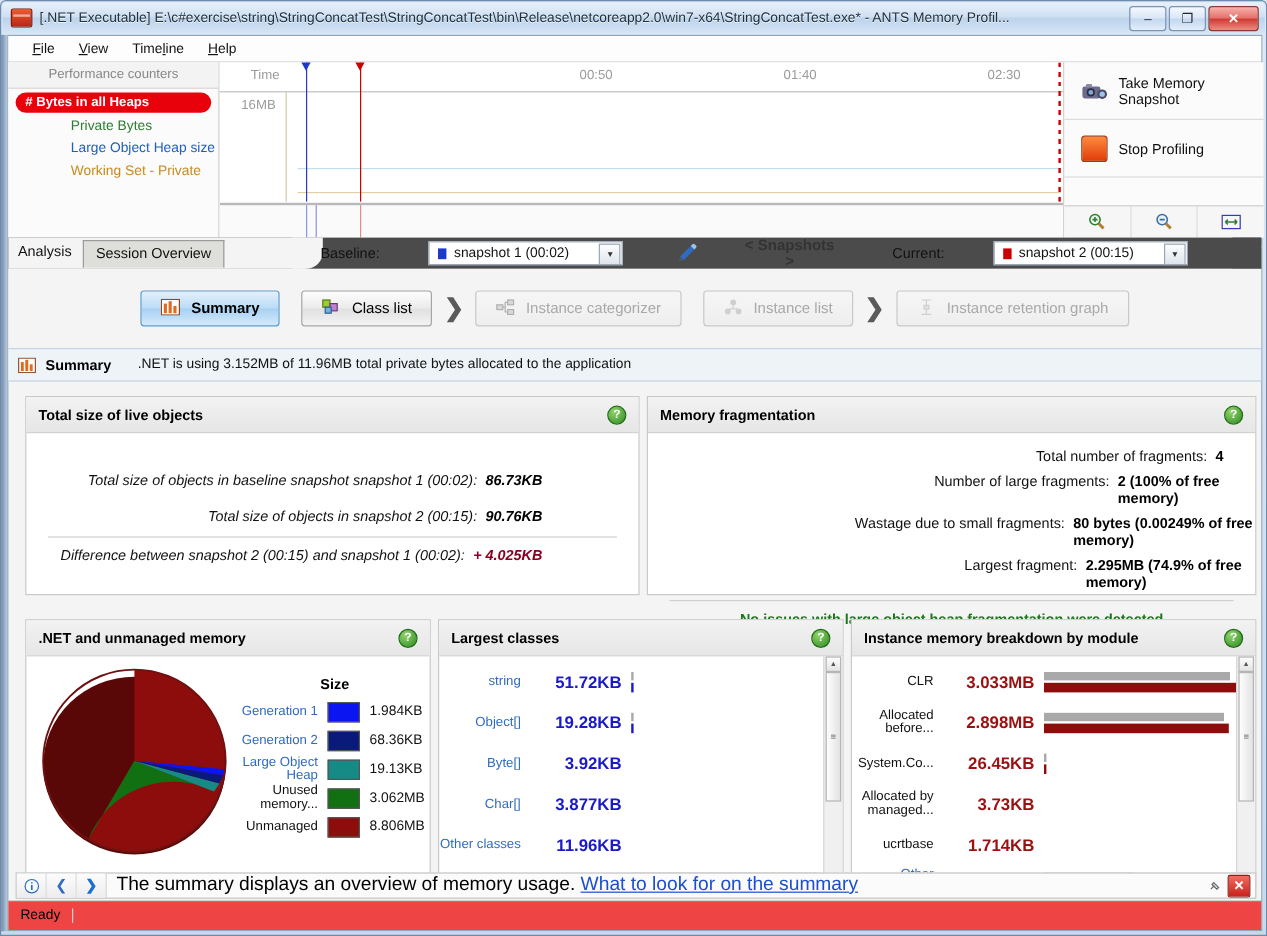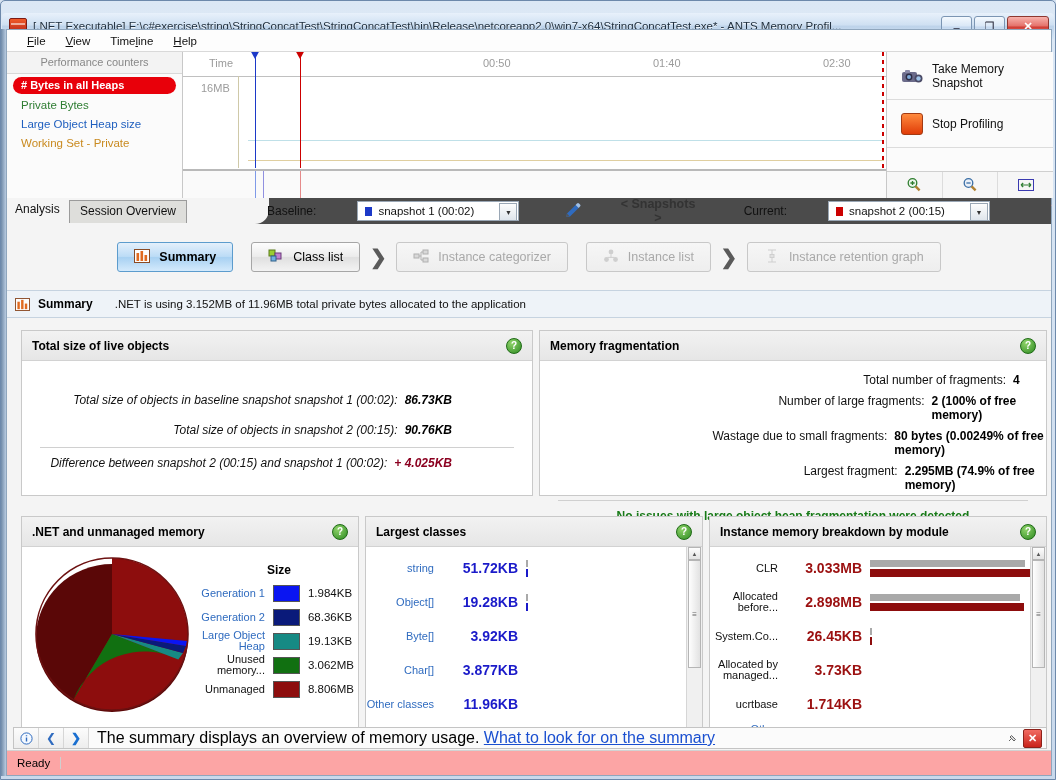--- a/index.html
+++ b/index.html
@@ -11,21 +11,21 @@
   }
   
   #app-window{
     position:absolute;left:0;top:0;width:1056px;height:780px;
     background:linear-gradient(180deg,#dce8f5 0%,#c9d9ec 100%);
     box-sizing:border-box;
     border:1px solid #6d89ab;
     border-radius:5px 5px 0 0;
   }
   #titlebar{
-    position:absolute;left:1px;top:12px;width:1052px;height:26px;
+    position:absolute;left:1px;top:1px;width:1052px;height:26px;
     background:linear-gradient(180deg,#e8f1fb 0%,#cfe0f2 45%,#bdd3ea 52%,#d5e5f6 100%);
     border-radius:4px 4px 0 0;
     display:flex;align-items:center;
   }
   #title-icon{
     width:16px;height:14px;margin-left:7px;margin-right:6px;
     background:linear-gradient(180deg,#f05a28 0%,#b8261a 100%);
     border:1px solid #7d1a12;border-radius:2px;position:relative;
   }
   #title-icon:after{
@@ -69,21 +69,21 @@
     background:#f0f0f0;
   }
   #counters{
     position:absolute;left:0;top:0;width:176px;height:146px;
     background:#fbfbfb;border-right:1px solid #c8c8c8;box-sizing:border-box;
   }
   #counters-header{
     height:21px;line-height:21px;text-align:center;color:#888;font-size:11px;
     border-bottom:1px solid #d8d8d8;background:#f3f3f3;
   }
-  .counter-row{height:19px;line-height:19px;padding-left:14px;font-size:11.5px;}
+  .counter-row{height:19px;line-height:19px;padding-left:14px;font-size:11.5px;margin-left:38px;}
   #counter-selected{
     margin:3px 6px 2px 6px;height:17px;line-height:17px;
     background:#e8000a;color:#fff;font-weight:bold;border-radius:9px;
     padding-left:8px;font-size:11px;
   }
   #timeline{
     position:absolute;left:176px;top:0;width:704px;height:146px;
     background:#fff;border-right:1px solid #c8c8c8;box-sizing:border-box;
     overflow:hidden;
   }
@@ -243,21 +243,21 @@
   }
   .hint-btn{
     width:24px;height:20px;border-right:1px solid #d6d6d6;
     display:flex;align-items:center;justify-content:center;
     background:linear-gradient(180deg,#fcfcfc,#ededed);font-size:12px;color:#2f6bbf;
   }
   #hint-text{margin-left:8px;font-size:16px;}
   #hint-link{color:#1a4fd0;text-decoration:underline;}
   #statusbar{
     position:absolute;left:0;bottom:0;width:100%;height:24px;
-    background:#fca5a5;border-top:1px solid #d2d2d2;
+    background:#ef4444;border-top:1px solid #d2d2d2;
     display:flex;align-items:center;
   }
   #status-text{margin-left:10px;padding-right:10px;border-right:1px solid #cfcfcf;font-size:11.5px;}
   #hint-close{
     width:17px;height:17px;margin-right:4px;border-radius:2px;
     background:linear-gradient(180deg,#f16b62,#c9231a);border:1px solid #8c211a;
     color:#fff;font-size:11px;font-weight:bold;display:flex;
     align-items:center;justify-content:center;
   }
   #left-edge{

